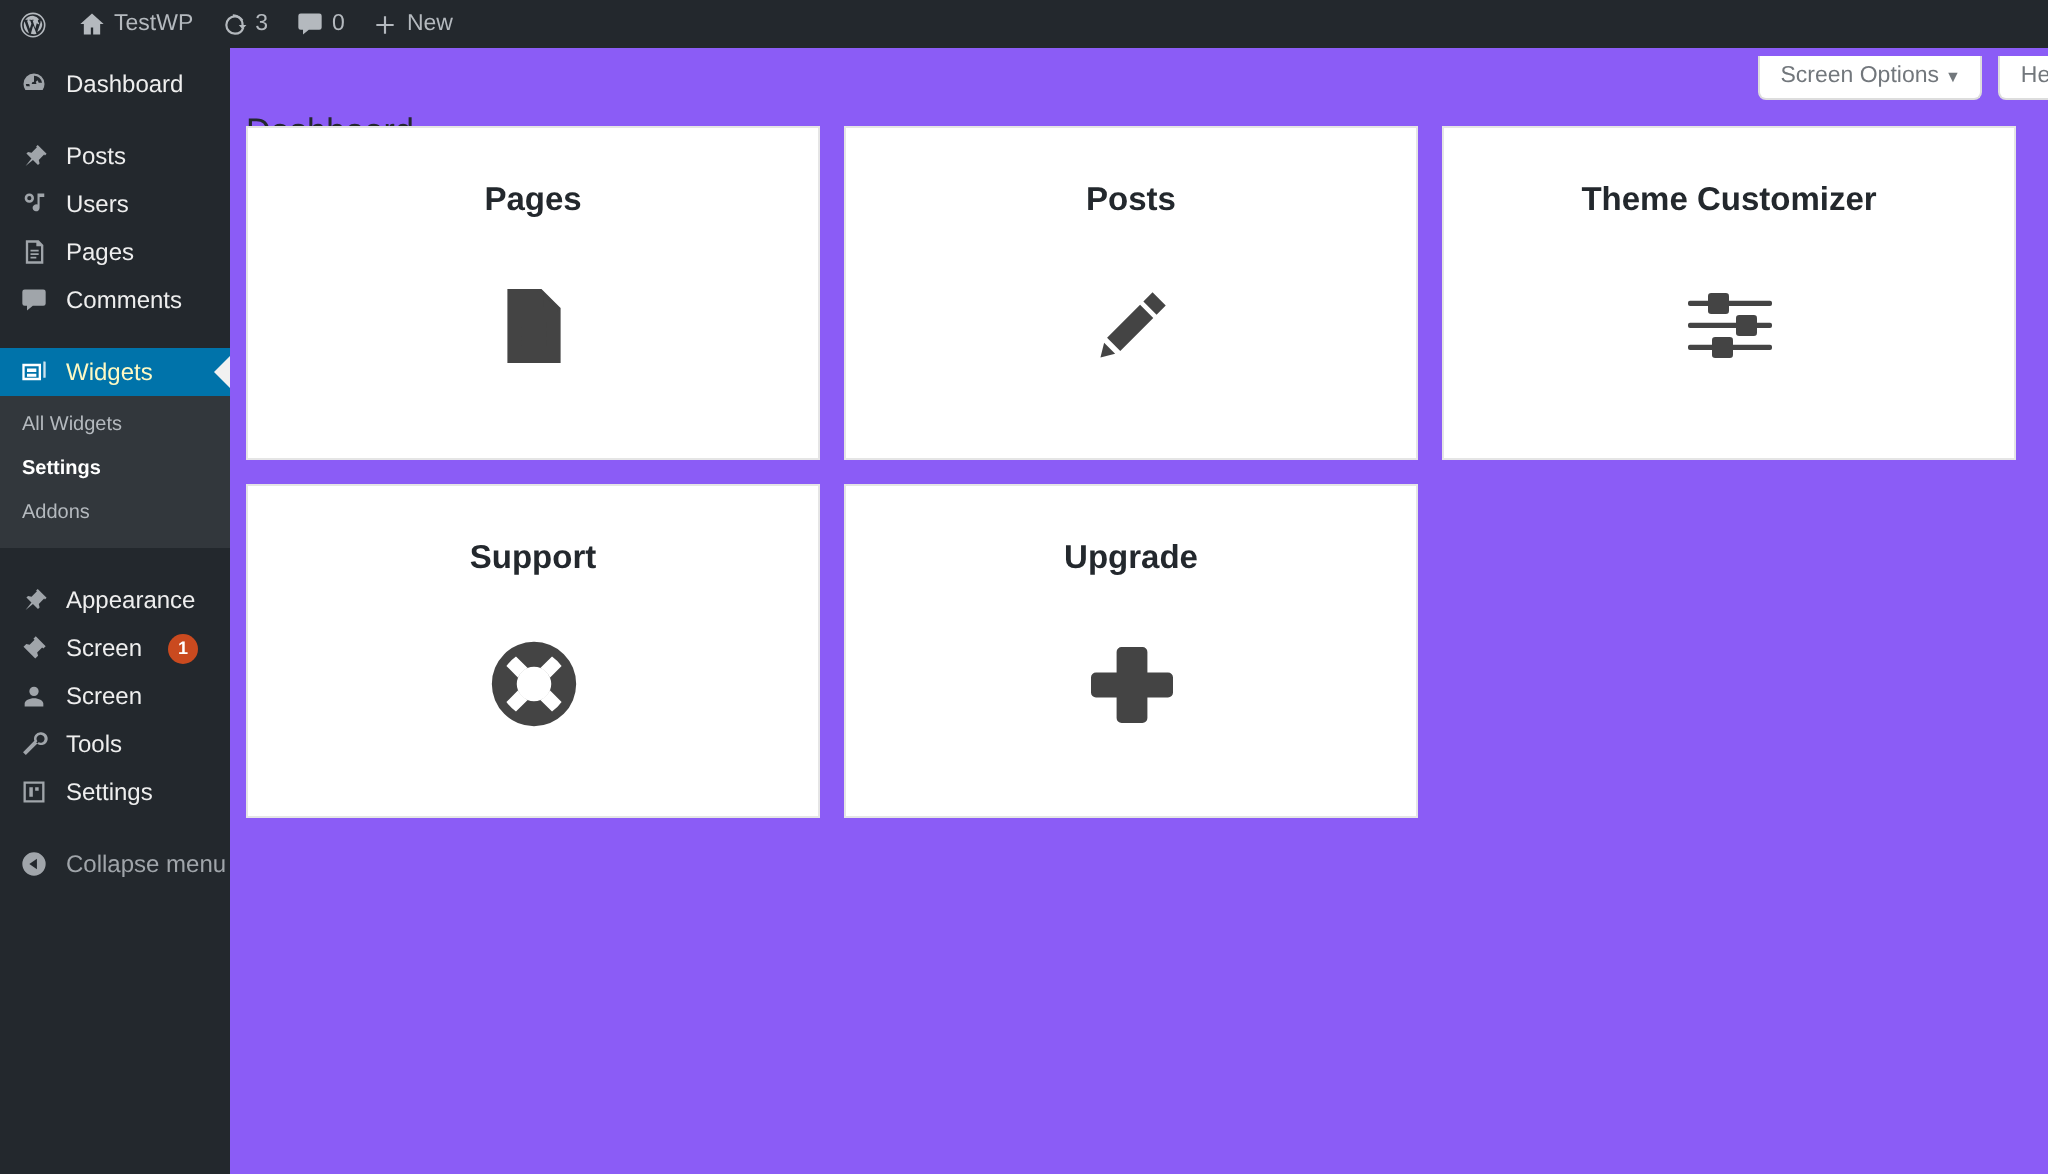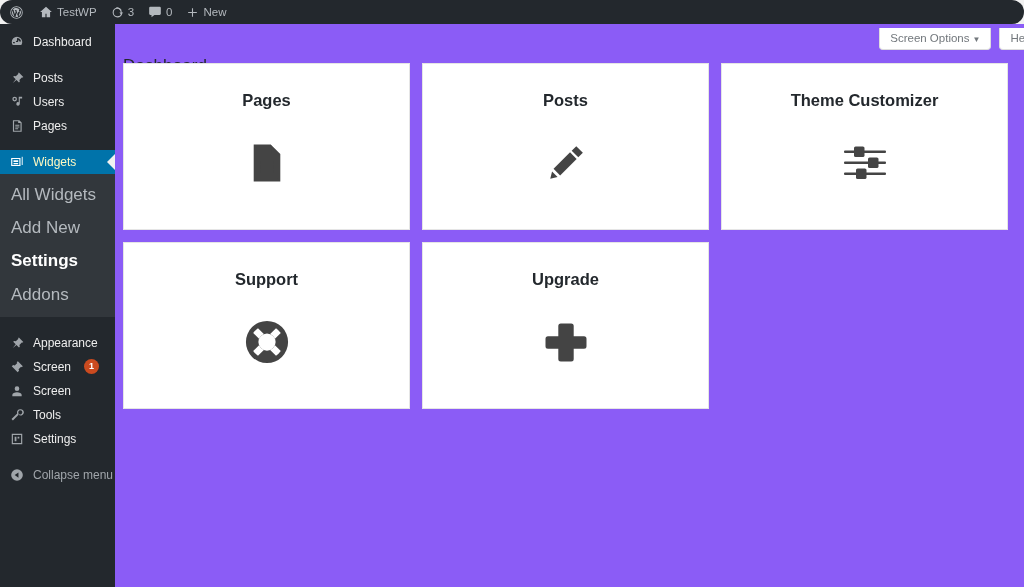--- a/index.html
+++ b/index.html
@@ -7,21 +7,21 @@
     width:1024px; height:587px; overflow:hidden;
     background:#f1f1f1;
     font-family:"Liberation Sans", sans-serif;
     -webkit-font-smoothing:antialiased;
   }
 
   
   #adminbar{
     position:absolute; top:0; left:0; width:1024px; height:24px;
     background:#23282d; color:#b4b9be;
-    display:flex; align-items:flex-start; font-size:11.5px;border-radius:12px;
+    display:flex; align-items:flex-start; font-size:11.5px;
   }
   .ab-item{
     height:24px; display:flex; align-items:center; gap:4px;
     padding:0 7px; color:#b4b9be; white-space:nowrap; cursor:pointer;
   }
   .ab-item:first-child{ padding:0 8px 0 9px; }
   .ab-item svg{ display:block; fill:#b4b9be; }
   .ab-num{ font-size:11.5px; }
 
   
@@ -49,21 +49,21 @@
     border-right:8px solid #f1f1f1;
   }
   .badge{
     display:inline-flex; align-items:center; justify-content:center;
     min-width:15px; height:15px; padding:0 4px; margin-left:5px;
     border-radius:10px; background:#ca4a1f; color:#fff;
     font-size:9px; font-weight:600; line-height:1;
   }
   #submenu{ background:#32373c; padding:4px 0 6px 0; }
   .submenu-item{
-    display:block; padding:3px 0 3px 11px; color:#b4b9be; font-size:17px;
+    display:block; padding:3px 0 3px 11px; color:#b4b9be; font-size:10px;
     cursor:pointer; line-height:1.6;
   }
   .submenu-item.active{ color:#fff; font-weight:700; }
   .menu-bottom{ margin-top:14px; }
   .collapse{ color:#a0a5aa; }
   .collapse .mi-label{ color:#a0a5aa; }
 
   
   #main{
     position:absolute; top:24px; left:115px; width:959px; height:563px;
@@ -188,36 +188,43 @@
   <div class="menu-item">
     <span class="mi-ico">
       <svg width="14" height="14" viewBox="0 0 24 24">
           <path d="M5 2h11l4 4v16H5V2zm2 2v16h11V7h-4V4H7z"></path>
           <path d="M9 10h7v1.6H9zM9 13h7v1.6H9zM9 16h5v1.6H9z"></path>
         </svg>
     </span>
     <span class="mi-label">Pages</span>
   </div>
 
+  <div class="menu-item">
+    <span class="mi-ico">
+      <svg width="14" height="14" viewBox="0 0 24 24">
+          <path d="M4 3h16a2 2 0 012 2v10a2 2 0 01-2 2h-9l-5 4v-4H4a2 2 0 01-2-2V5a2 2 0 012-2z"></path>
+        </svg>
+    </span>
+    <span class="mi-label">Comments</span>
+  </div>
 
   <div class="menu-item current sep">
     <span class="mi-ico">
       <svg width="14" height="14" viewBox="0 0 24 24">
           <path d="M2 5h16v14H2V5zm2 2v10h12V7H4z"></path>
           <path d="M6 9h8v3H6zM6 13.5h8V16H6z"></path>
           <path d="M20 3v14h1.5a.5.5 0 00.5-.5V3.5a.5.5 0 00-.5-.5H20z" opacity=".8"></path>
         </svg>
     </span>
     <span class="mi-label">Widgets</span>
     <span class="arrow"></span>
   </div>
 
   <div id="submenu">
     <span class="submenu-item">All Widgets</span>
-    <span class="submenu-item">Add New</span>
     <span class="submenu-item active">Settings</span>
     <span class="submenu-item">Addons</span>
   </div>
 
   <div class="menu-item menu-bottom">
     <span class="mi-ico">
       <svg width="14" height="14" viewBox="0 0 24 24">
           <path d="M15.2 2.5l-1.4 1.4.7.7-4.6 4.6-3-.7-1.4 1.4 4.3 4.3-5 6.3 6.3-5 4.3 4.3 1.4-1.4-.7-3 4.6-4.6.7.7 1.4-1.4-7.6-7.6z"></path>
         </svg>
     </span>

